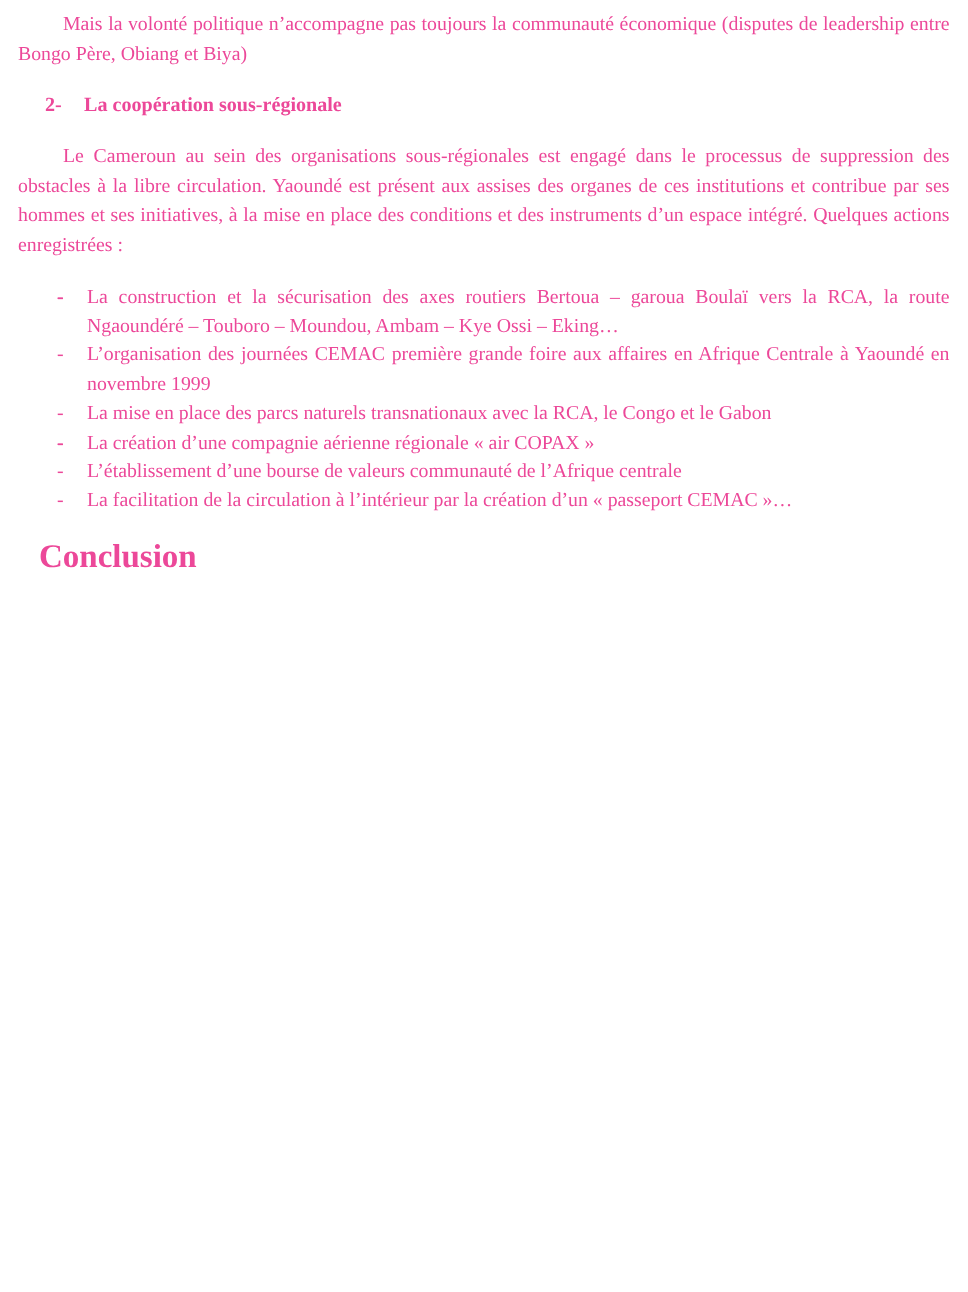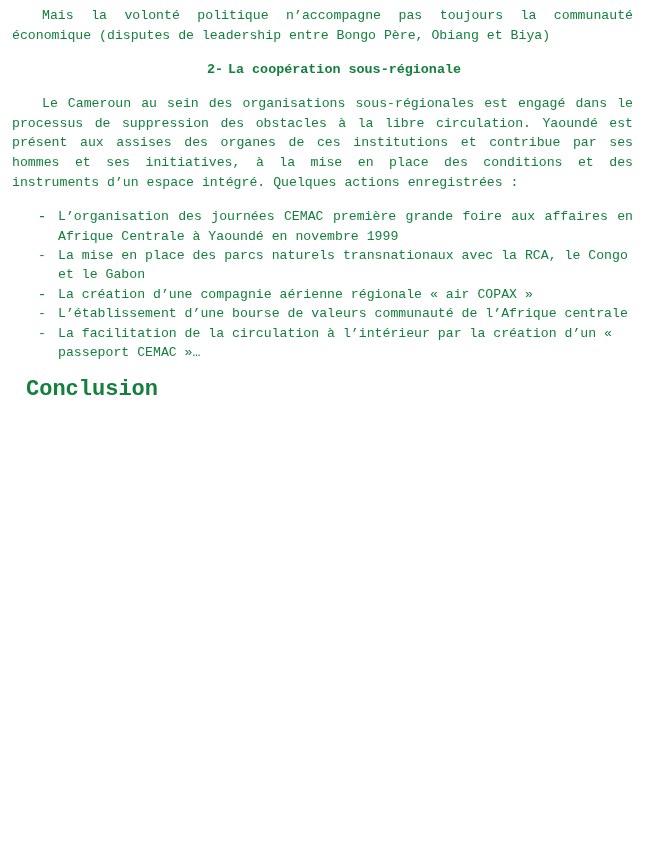--- a/index.html
+++ b/index.html
@@ -7,22 +7,22 @@
     padding: 0;
     background: #ffffff;
   }
   .page {
     position: relative;
     width: 645px;
     height: 761px;
     background: #ffffff;
     margin: 0 auto;
     overflow: hidden;
-    font-family: Liberation Mono, monospace;
-    color: #15803d;
+    font-family: Liberation Serif, serif;
+    color: #ec4899;
   }
   .content {
     position: absolute;
     left: 12px;
     top: 6px;
     width: 621px;
   }
   p.body-para {
     margin: 0 0 0 0;
     font-size: 13.2px;
@@ -35,21 +35,21 @@
   .gap-sm { height: 12px; }
   .gap-md { height: 15px; }
   .gap-lg { height: 17px; }
 
   h2.section-heading {
     margin: 0;
     padding-left: 18px;
     font-size: 13.4px;
     line-height: 19px;
     font-weight: bold;
-    text-align: center;
+    text-align: left;
   }
   h2.section-heading .num {
     display: inline-block;
     width: 26px;
   }
   h2.conclusion-heading {
     margin: 0;
     padding-left: 14px;
     font-size: 22px;
     line-height: 22px;
@@ -100,20 +100,21 @@
     <p class="body-para">Le Cameroun au sein des organisations sous-régionales est engagé dans le processus de suppression des obstacles à la libre circulation. Yaoundé est présent aux assises des organes de ces institutions et contribue par ses hommes et ses initiatives, à la mise en place des conditions et des instruments d’un espace intégré. Quelques actions enregistrées :</p>
 
     <div class="gap-md"></div>
 
     <ul class="dash-list">
       <li>
         <span class="dash-marker">-</span>
       </li>
       <li class="justified">
         <span class="dash-marker">-</span>
+        <span>La construction et la sécurisation des axes routiers Bertoua – garoua Boulaï vers la RCA, la route Ngaoundéré – Touboro – Moundou, Ambam – Kye Ossi – Eking…</span>
       </li>
       <li class="justified">
         <span class="dash-marker">-</span>
         <span>L’organisation des journées CEMAC première grande foire aux affaires en Afrique Centrale à Yaoundé en novembre 1999</span>
       </li>
       <li>
         <span class="dash-marker">-</span>
         <span>La mise en place des parcs naturels transnationaux avec la RCA, le Congo et le Gabon</span>
       </li>
       <li>

